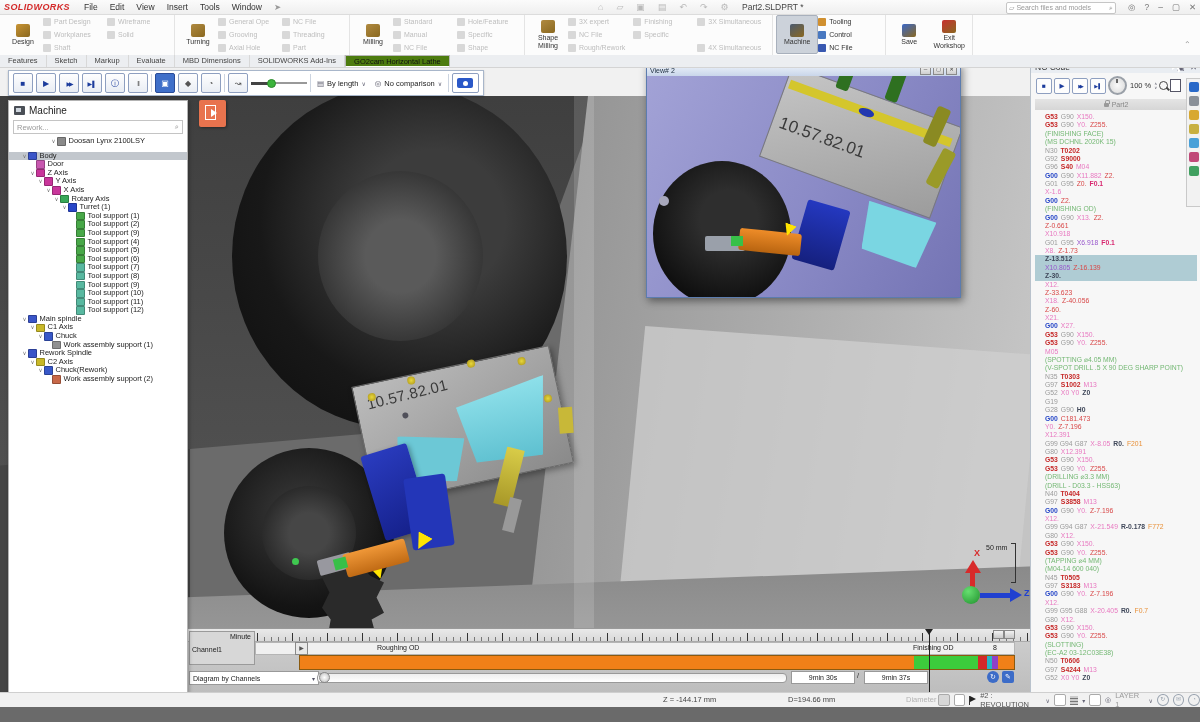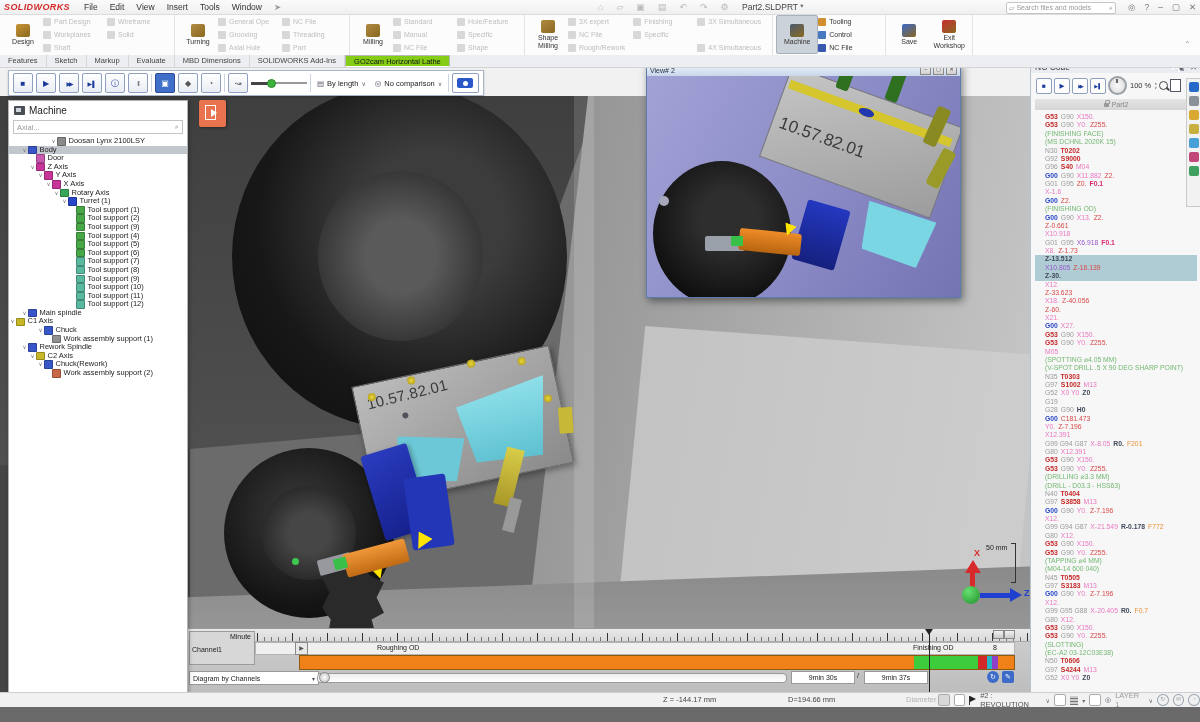--- a/index.html
+++ b/index.html
@@ -26,21 +26,21 @@
   .ritems{display:flex;flex-direction:column;flex-wrap:wrap;height:39px;align-content:flex-start;}
   .ritem{height:13px;display:flex;align-items:center;gap:3px;font-size:7px;color:#bdbdbd;padding-right:8px;min-width:56px;}
   .ritem.en{color:#333;}
   .ricon{width:8px;height:8px;border-radius:1px;background:#d8d8d8;flex:0 0 auto;}
   .ritem.en .ricon{background:#4878c0;}
   #ribbon-collapse{position:absolute;left:1184px;top:40px;color:#999;font-size:8px;z-index:59;}
   
   #tabbar{position:absolute;left:0;top:55px;width:1200px;height:12px;background:#eceef1;border-bottom:1px solid #d4d4d4;
           display:flex;font-size:7.5px;z-index:58;}
   .tab{padding:0 8px;line-height:12px;color:#444;border-right:1px solid #d8d8d8;}
-  .tab.active{background:#84cc16;border:1px solid #b8b8b8;border-bottom:1px solid #fff;color:#111;}
+  .tab.active{background:#4d7c0f;border:1px solid #b8b8b8;border-bottom:1px solid #fff;color:#111;}
   
   #toolstrip{position:absolute;left:0;top:67px;width:1030px;height:29px;background:#f1f1f1;z-index:20;}
   #simbar{position:absolute;left:8px;top:3px;height:24px;background:#fff;border:1px solid #a8b6ca;display:flex;
           align-items:center;gap:3px;padding:0 4px;box-shadow:0 1px 2px rgba(0,0,0,.2);}
   .sbtn{width:18px;height:18px;border:1px solid #8e9fc0;border-radius:2px;background:linear-gradient(#fefefe,#e9edf4);
         color:#1c3c9c;font-size:8px;display:flex;align-items:center;justify-content:center;}
   .sbtn.dark{color:#555;}
   .sbtn.on{background:#3f6fc9;border-color:#2a4c98;color:#fff;}
   .vsep{width:1px;height:18px;background:#ccd4e0;}
   .dd{display:flex;align-items:center;gap:3px;font-size:7.5px;color:#222;padding:0 3px;height:18px;}
@@ -478,30 +478,30 @@
       <div class="abs" style="left:136px;top:148px;width:12px;height:12px;background:#ffe400;clip-path:polygon(50% 100%,0 0,100% 0);transform:rotate(20deg);"></div>
     </div>
   </div>
 
   <div id="mpanel">
     <div id="mpanel-head">
       <span class="mico"></span>
       <span>Machine</span>
     </div>
     <div id="msearch">
-      <span>Axial...</span>
+      <span>Rework...</span>
       <span style="color:#888;">⌕</span>
     </div>
     <div id="mtree">
         <div class="trow" style="padding-left: 4px; margin-left: 37px;">
           <span class="tarrow">∨</span>
           <span class="ticon" style="background: rgb(138, 138, 138);"></span>
           <span>Doosan Lynx 2100LSY</span>
         </div>
-        <div class="trow sel" style="padding-left: 12px;">
+        <div class="trow sel" style="padding-left: 12px; margin-top: 6px;">
           <span class="tarrow">∨</span>
           <span class="ticon" style="background: rgb(58, 85, 200);"></span>
           <span>Body</span>
         </div>
         <div class="trow" style="padding-left: 20px;">
           <span class="tarrow"></span>
           <span class="ticon" style="background: rgb(200, 88, 176);"></span>
           <span>Door</span>
         </div>
         <div class="trow" style="padding-left: 20px;">
@@ -587,21 +587,21 @@
         <div class="trow" style="padding-left: 60px;">
           <span class="tarrow"></span>
           <span class="ticon" style="background: rgb(88, 184, 160);"></span>
           <span>Tool support (12)</span>
         </div>
         <div class="trow" style="padding-left: 12px;">
           <span class="tarrow">∨</span>
           <span class="ticon" style="background: rgb(58, 85, 200);"></span>
           <span>Main spindle</span>
         </div>
-        <div class="trow" style="">
+        <div class="trow" style="padding-left: 20px;">
           <span class="tarrow">∨</span>
           <span class="ticon" style="background: rgb(200, 184, 40);"></span>
           <span>C1 Axis</span>
         </div>
         <div class="trow" style="padding-left: 28px;">
           <span class="tarrow">∨</span>
           <span class="ticon" style="background: rgb(56, 88, 200);"></span>
           <span>Chuck</span>
         </div>
         <div class="trow" style="padding-left: 36px;">

